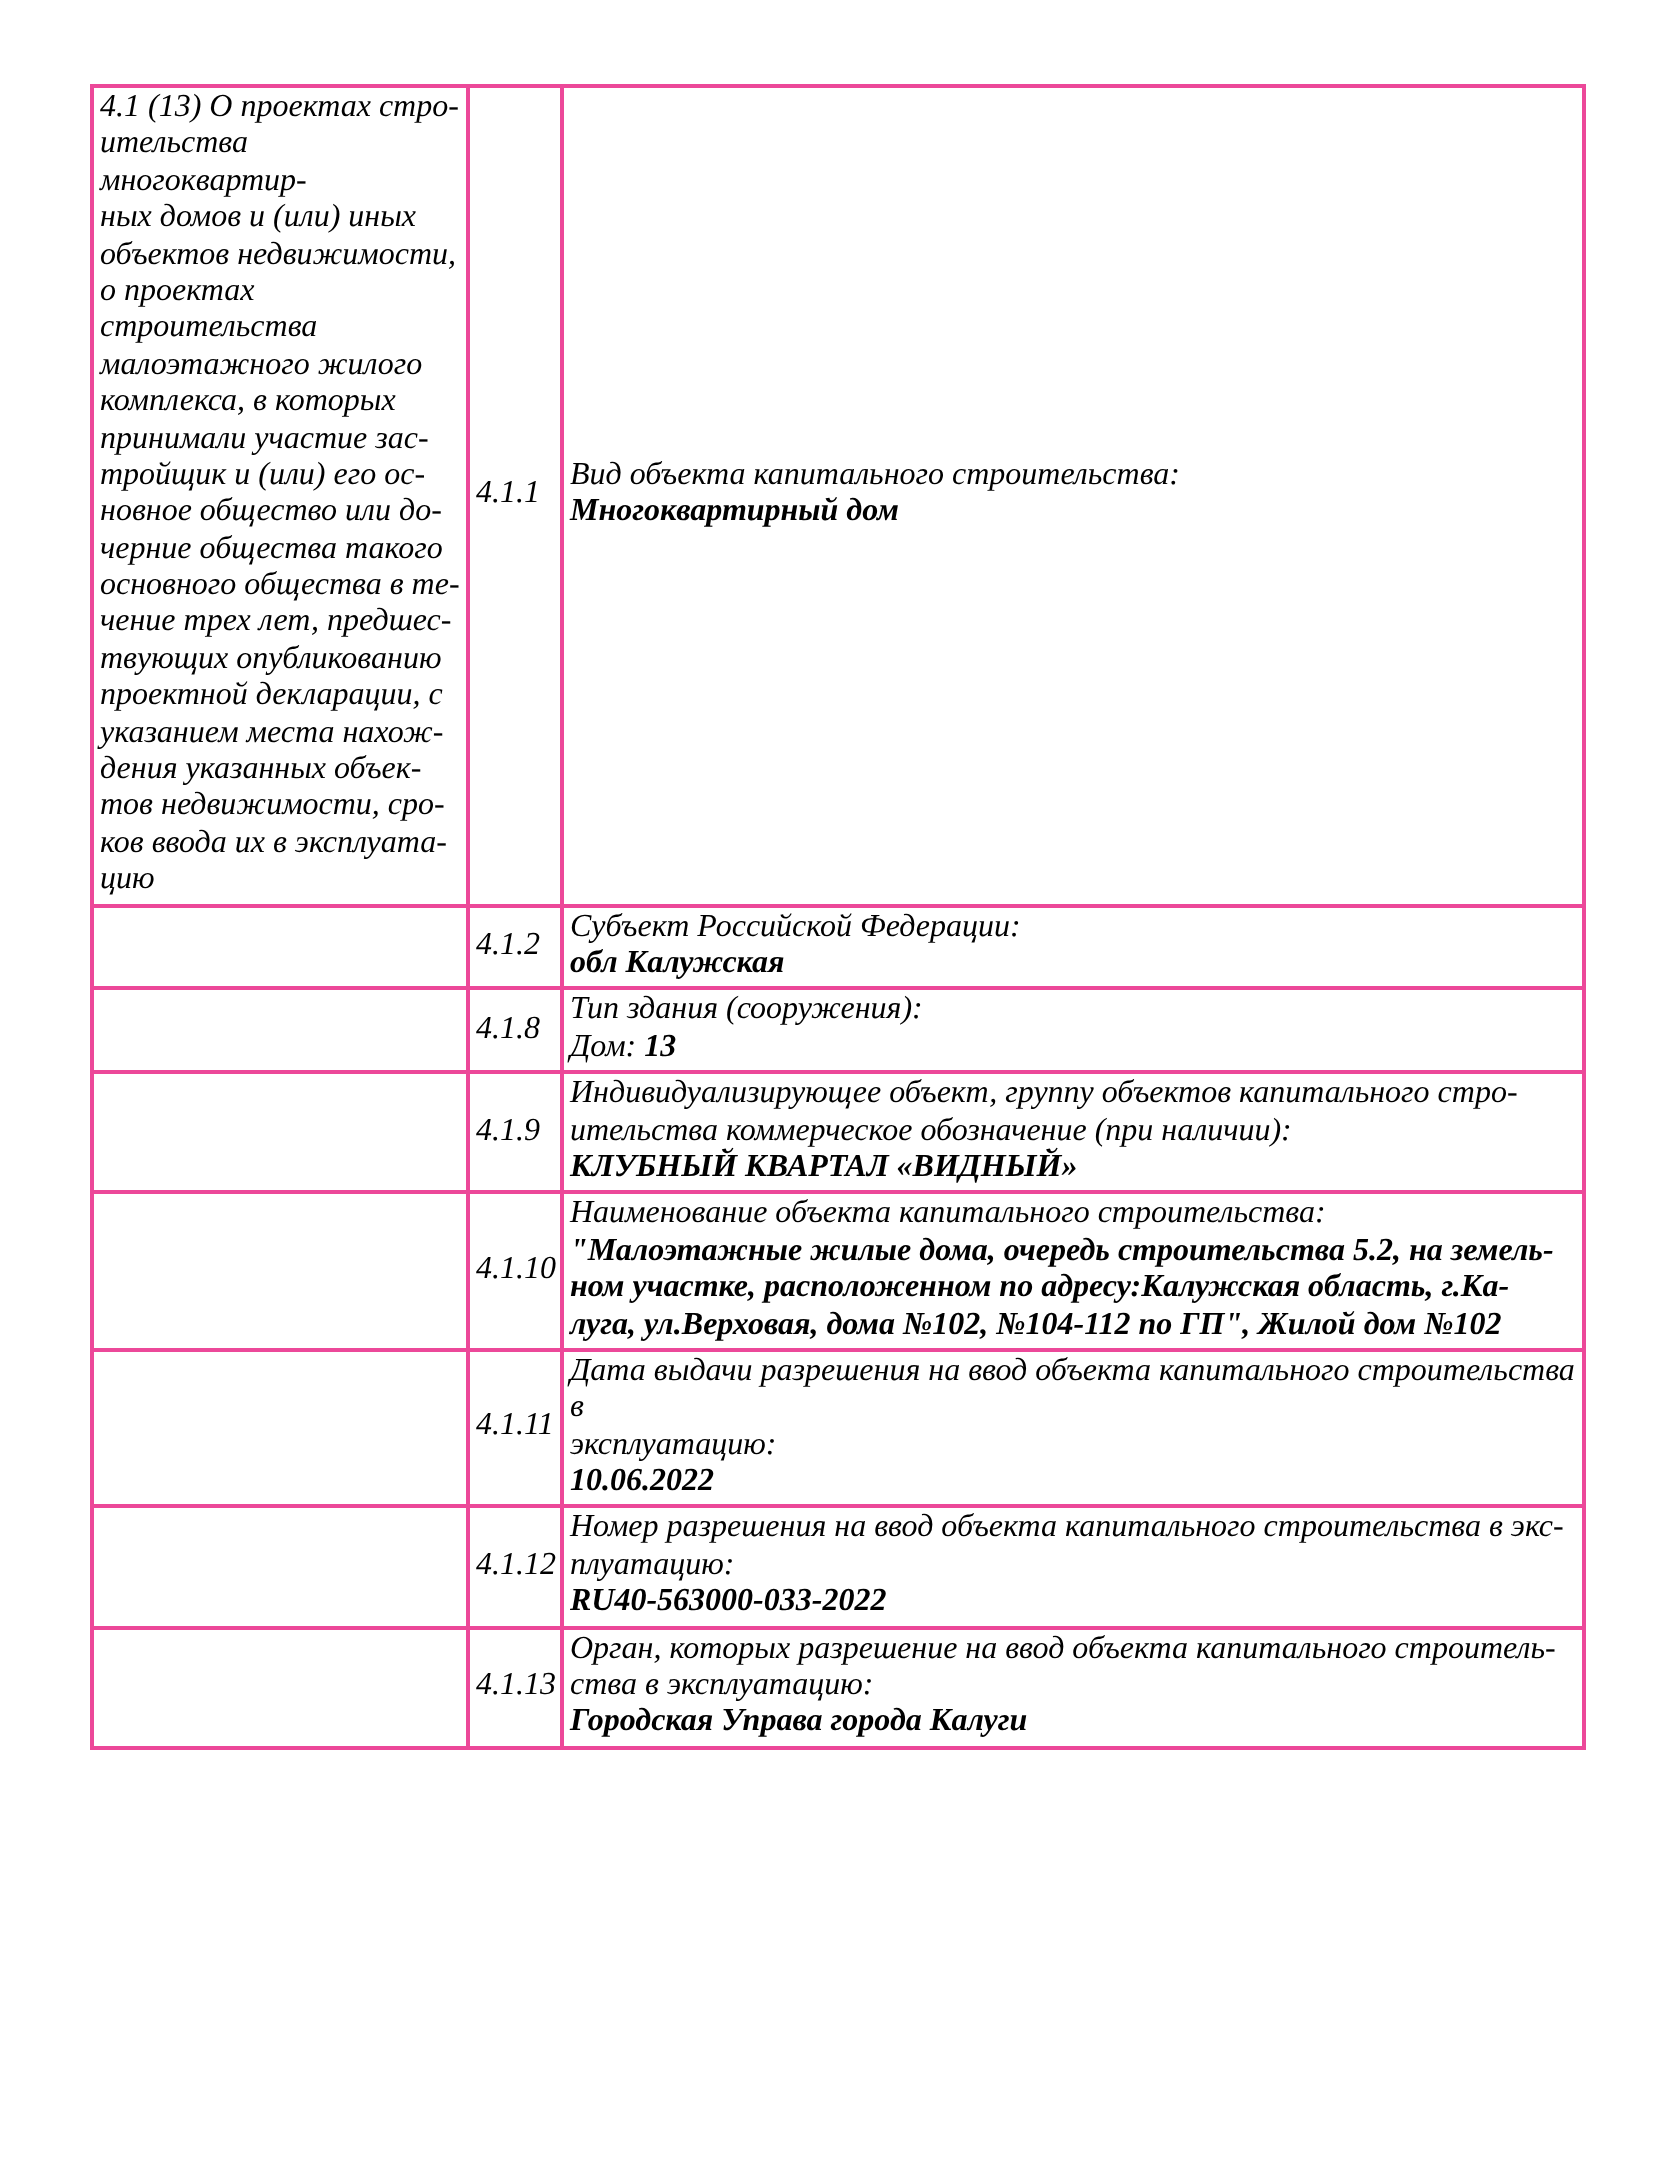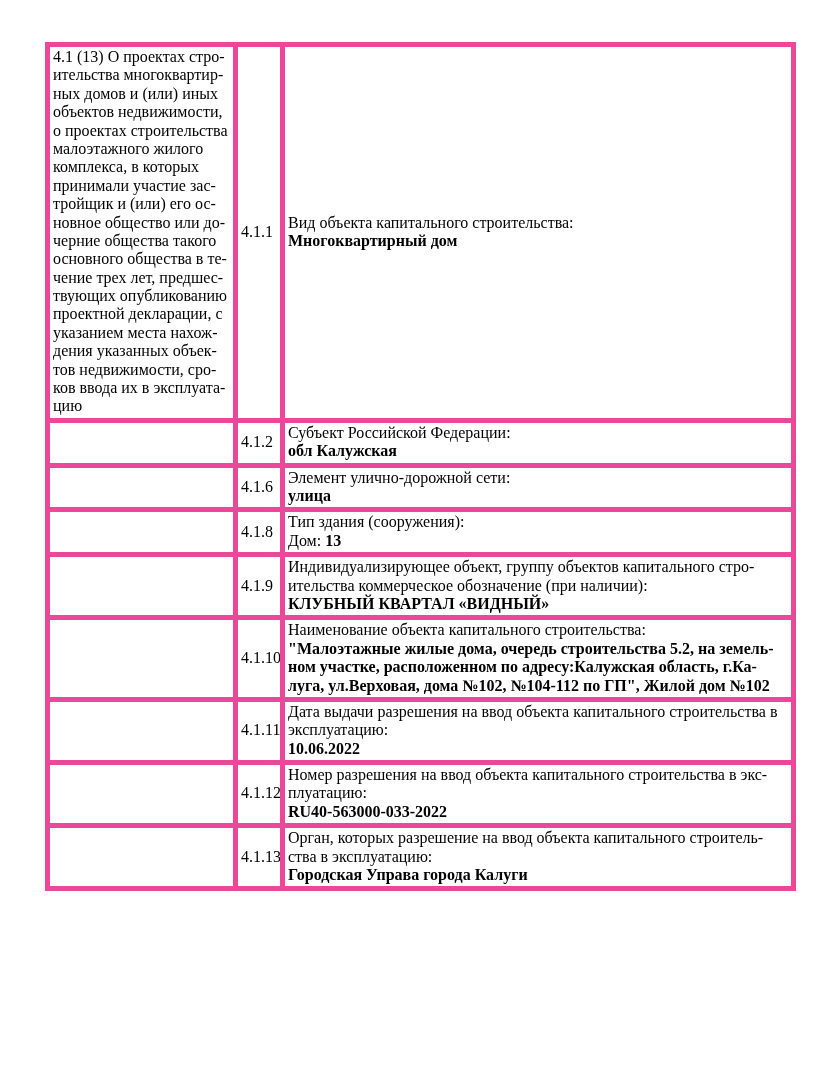--- a/index.html
+++ b/index.html
@@ -16,26 +16,27 @@
   }
   table.doc-table {
     position: absolute;
     left: 45px;
     top: 42px;
     width: 746px;
     border-collapse: collapse;
     table-layout: fixed;
   }
   table.doc-table td {
-    border: 5px solid #ec4899;
+    border: 2px solid #ec4899;
     padding: 1px 3px 2px 3px;
     font-size: 16px;
     line-height: 1.15;
     vertical-align: middle;
     overflow: hidden;
+    font-style: italic;
   }
   td.desc-cell {
     vertical-align: top;
   }
   .pre {
     white-space: pre-line;
   }
   .num {
     display: block;
   }
@@ -96,30 +97,20 @@
     </td>
     <td>
       <div class="pre">Субъект Российской Федерации:</div>
       <div class="pre"><span class="value-prefix"></span><span class="value-text">обл Калужская</span></div>
     </td>
   </tr>
 
 
 
 
-  <tr>
-    <td class="desc-cell"></td>
-    <td>
-      <span class="num">4.1.6</span>
-    </td>
-    <td>
-      <div class="pre">Элемент улично-дорожной сети:</div>
-      <div class="pre"><span class="value-prefix"></span><span class="value-text">улица</span></div>
-    </td>
-  </tr>
 
 
   <tr>
     <td class="desc-cell"></td>
     <td>
       <span class="num">4.1.8</span>
     </td>
     <td>
       <div class="pre">Тип здания (сооружения):</div>
       <div class="pre"><span class="value-prefix">Дом: </span><span class="value-text">13</span></div>

